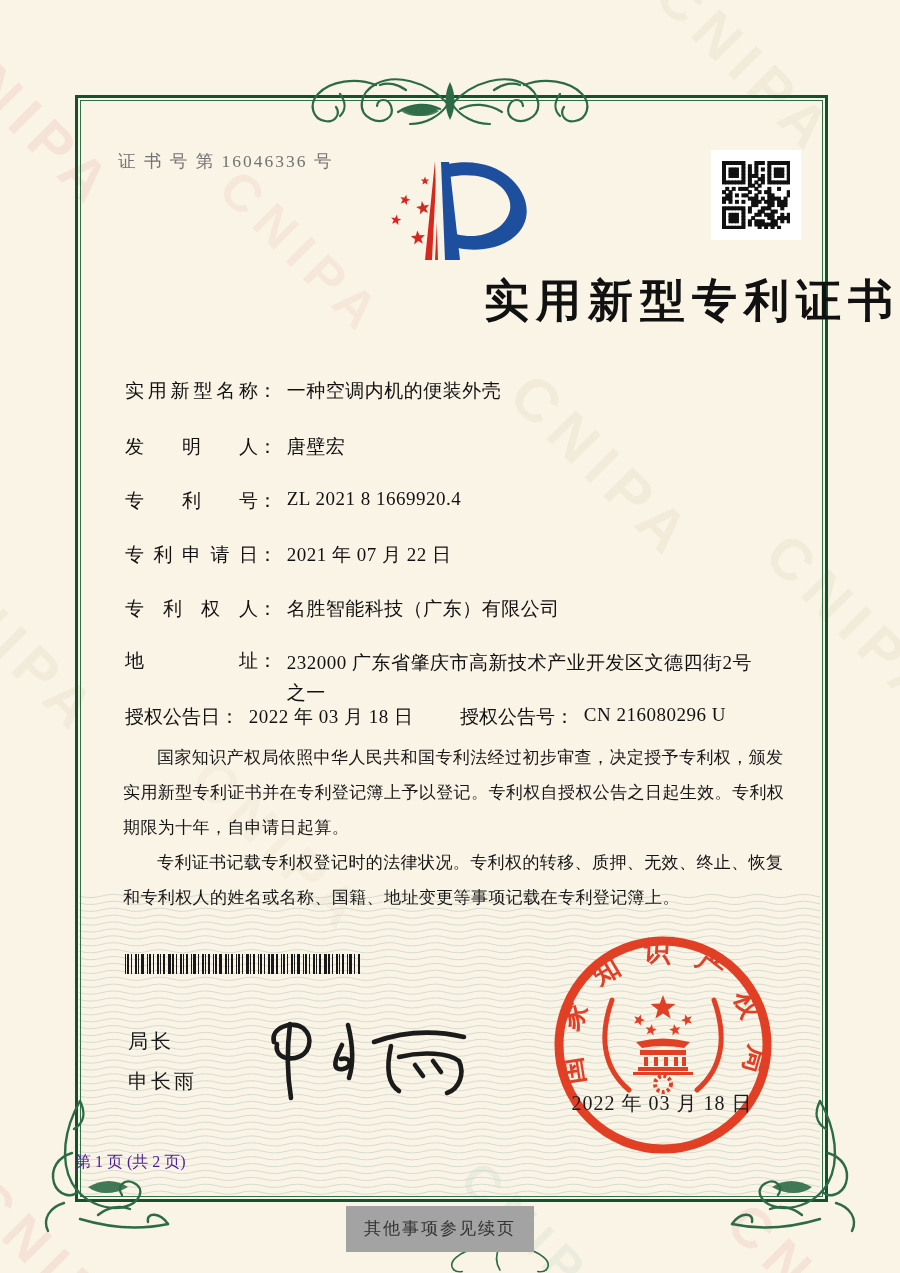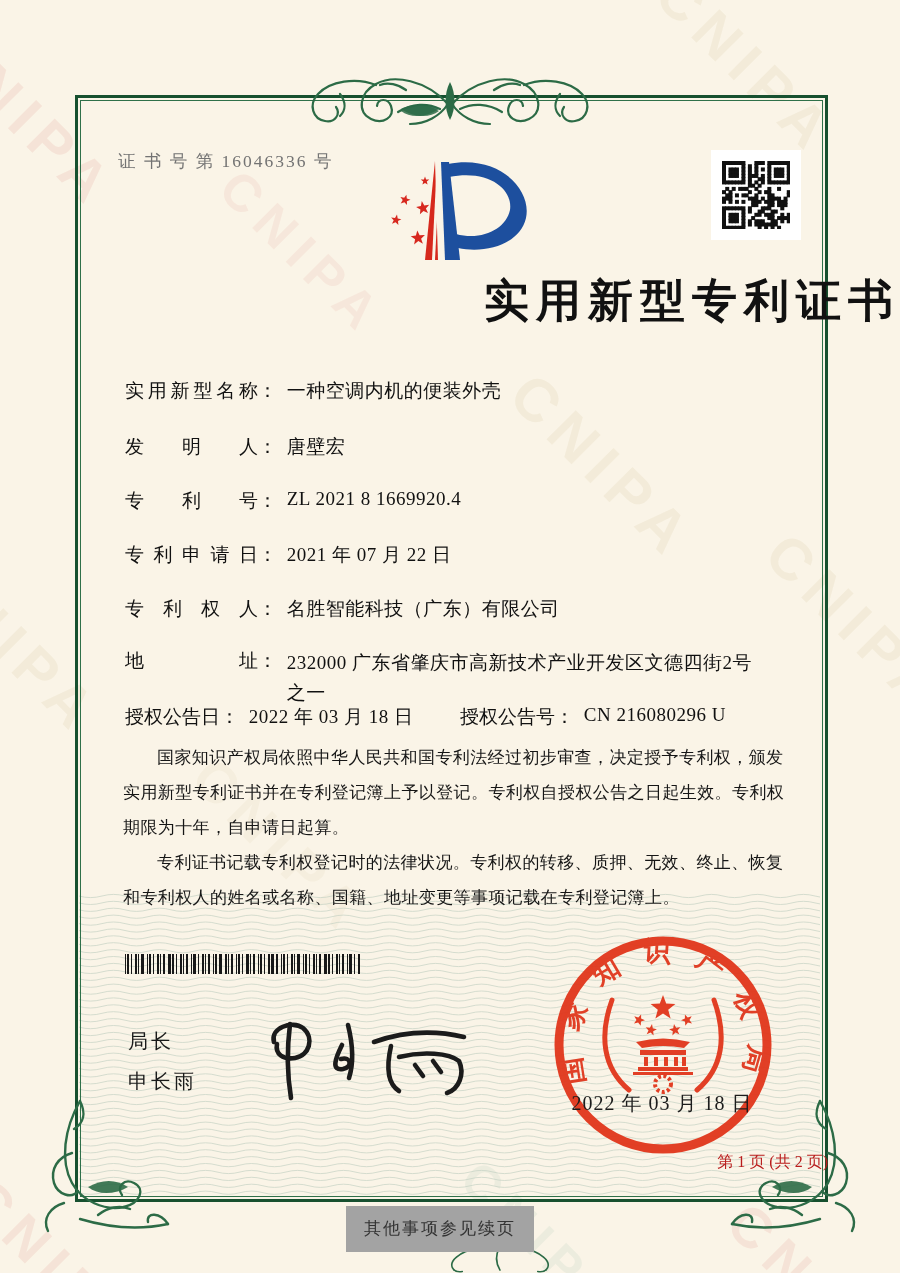--- a/index.html
+++ b/index.html
@@ -43,21 +43,21 @@
   
   .paras{position:absolute;left:123px;top:740px;width:676px;}
   .paras p{margin:0;font-size:17px;line-height:35px;text-indent:2em;color:#161616;letter-spacing:.4px;}
   
   .signer-title{position:absolute;left:128px;top:1028px;font-size:20px;letter-spacing:3px;}
   .signer-name{position:absolute;left:128px;top:1068px;font-size:20px;letter-spacing:3px;}
   .seal-date{
     position:absolute;left:552px;top:1090px;width:220px;text-align:center;
     font-size:20px;letter-spacing:1px;color:#1c1c1c;z-index:6;
   }
-  .page-indicator{position:absolute;left:75px;top:1152px;width:753px;text-align:right;font-size:16px;color:#b91c1c;}
+  .page-indicator{position:absolute;left:75px;top:1152px;width:753px;text-align:left;font-size:16px;color:#4c1d95;}
   .strip{
     position:absolute;left:346px;top:1206px;width:188px;height:46px;background:#a3a3a3;
     text-align:center;line-height:46px;font-size:17px;color:#333;letter-spacing:2px;
   }
   svg{display:block;}
   .abs{position:absolute;}
 </style>
 </head>
 <body>
 

